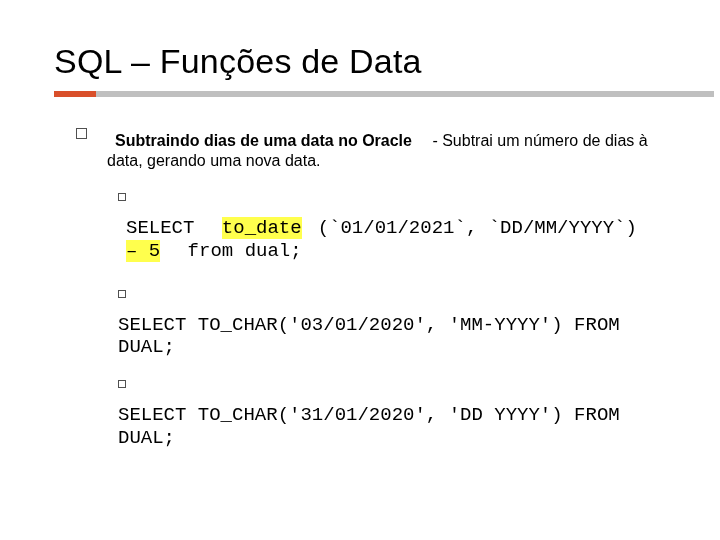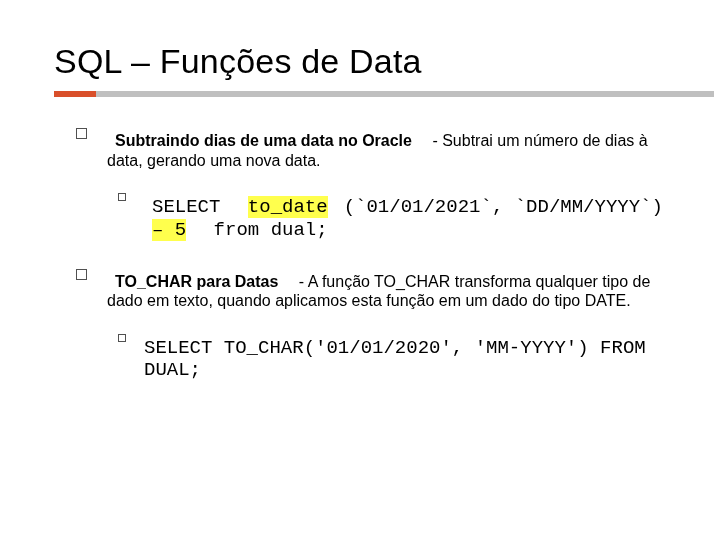--- a/index.html
+++ b/index.html
@@ -54,21 +54,21 @@
   }
   .item-text {
     font-size: 16px;
     line-height: 1.22;
   }
   .sub {
     margin-left: 42px;
     margin-top: 6px;
     margin-bottom: 14px;
   }
-  .sub .item { margin-bottom: 4px; }
+  .sub .item { margin-bottom: 4px; flex-direction: column; }
   .code {
     font-family: "Courier New", Courier, monospace;
     font-size: 19px;
     line-height: 1.2;
   }
   .hl { background: #ffff4d; }
   .b { font-weight: 700; }
 </style>
 </head>
 <body>
@@ -84,26 +84,24 @@
       <span class="b">Subtraindo dias de uma data no Oracle</span><span> - Subtrai um número de dias à data, gerando uma nova data.</span>
     </div>
   </div>
   <div class="sub">
     <div class="item">
       <div class="bullet-small"></div>
       <div class="code"><span>SELECT </span><span class="hl">to_date</span><span>(`01/01/2021`, `DD/MM/YYYY`) </span><span class="hl">– 5</span><span> from dual;</span></div>
     </div>
   </div>
 
-  <div class="item">
-    <div class="bullet-outline"></div>
-    <div class="item-text">
-      <span class="b">TO_CHAR para Datas</span><span> - A função TO_CHAR transforma qualquer tipo de dado em texto, quando aplicamos esta função em um dado do tipo DATE.</span>
-    </div>
-  </div>
   <div class="sub">
     <div class="item">
       <div class="bullet-small"></div>
-      <div class="code">SELECT TO_CHAR('01/01/2020', 'MM-YYYY')  FROM DUAL;</div>
+      <div class="code">SELECT TO_CHAR('03/01/2020', 'MM-YYYY')  FROM DUAL;</div>
+    </div>
+    <div class="item">
+      <div class="bullet-small"></div>
+      <div class="code">SELECT TO_CHAR('31/01/2020', 'DD YYYY')  FROM DUAL;</div>
     </div>
   </div>
 
 </div>
 
 </body></html>

